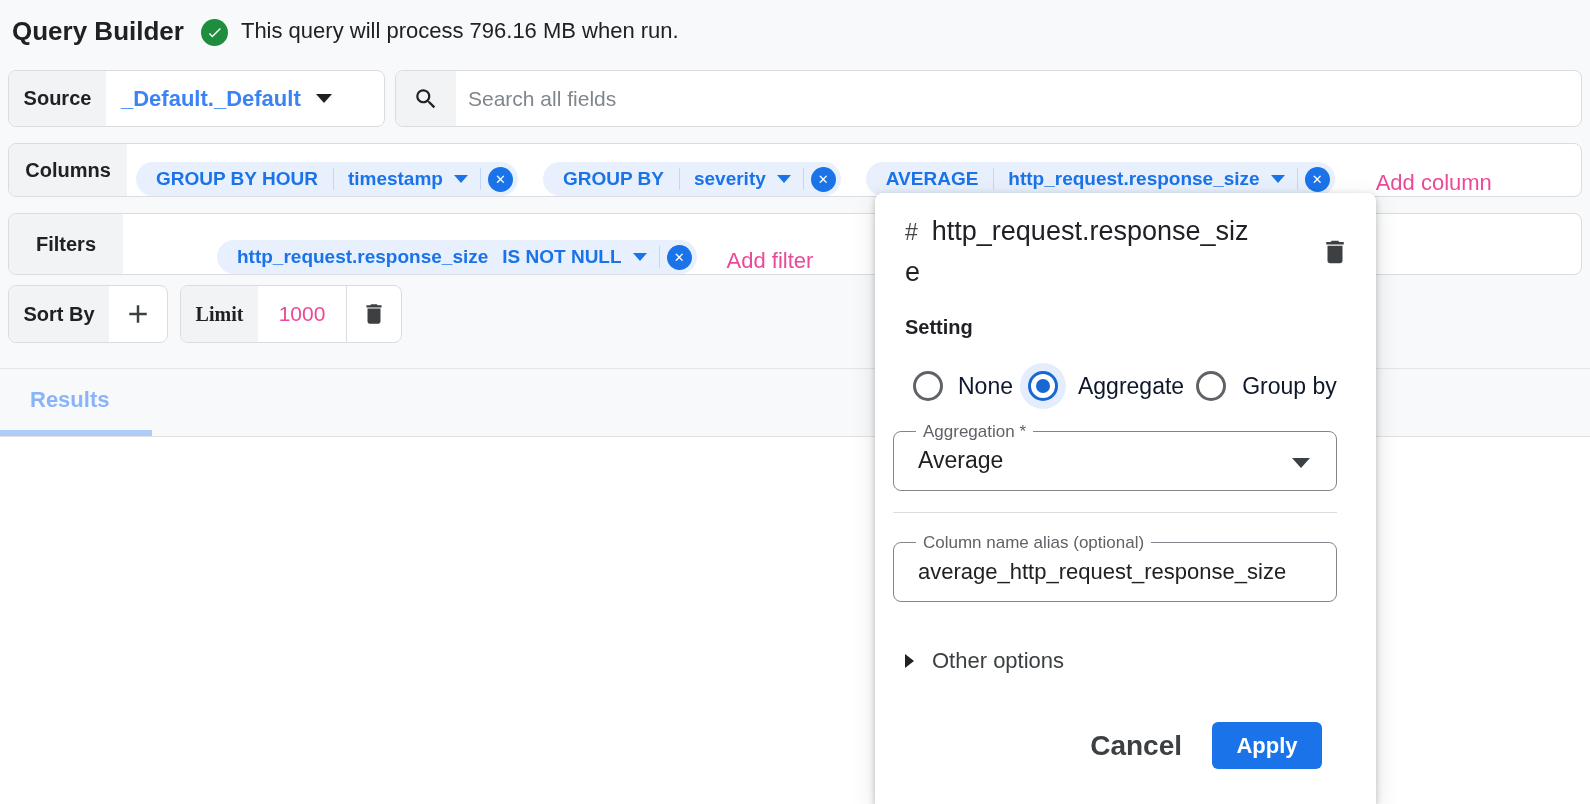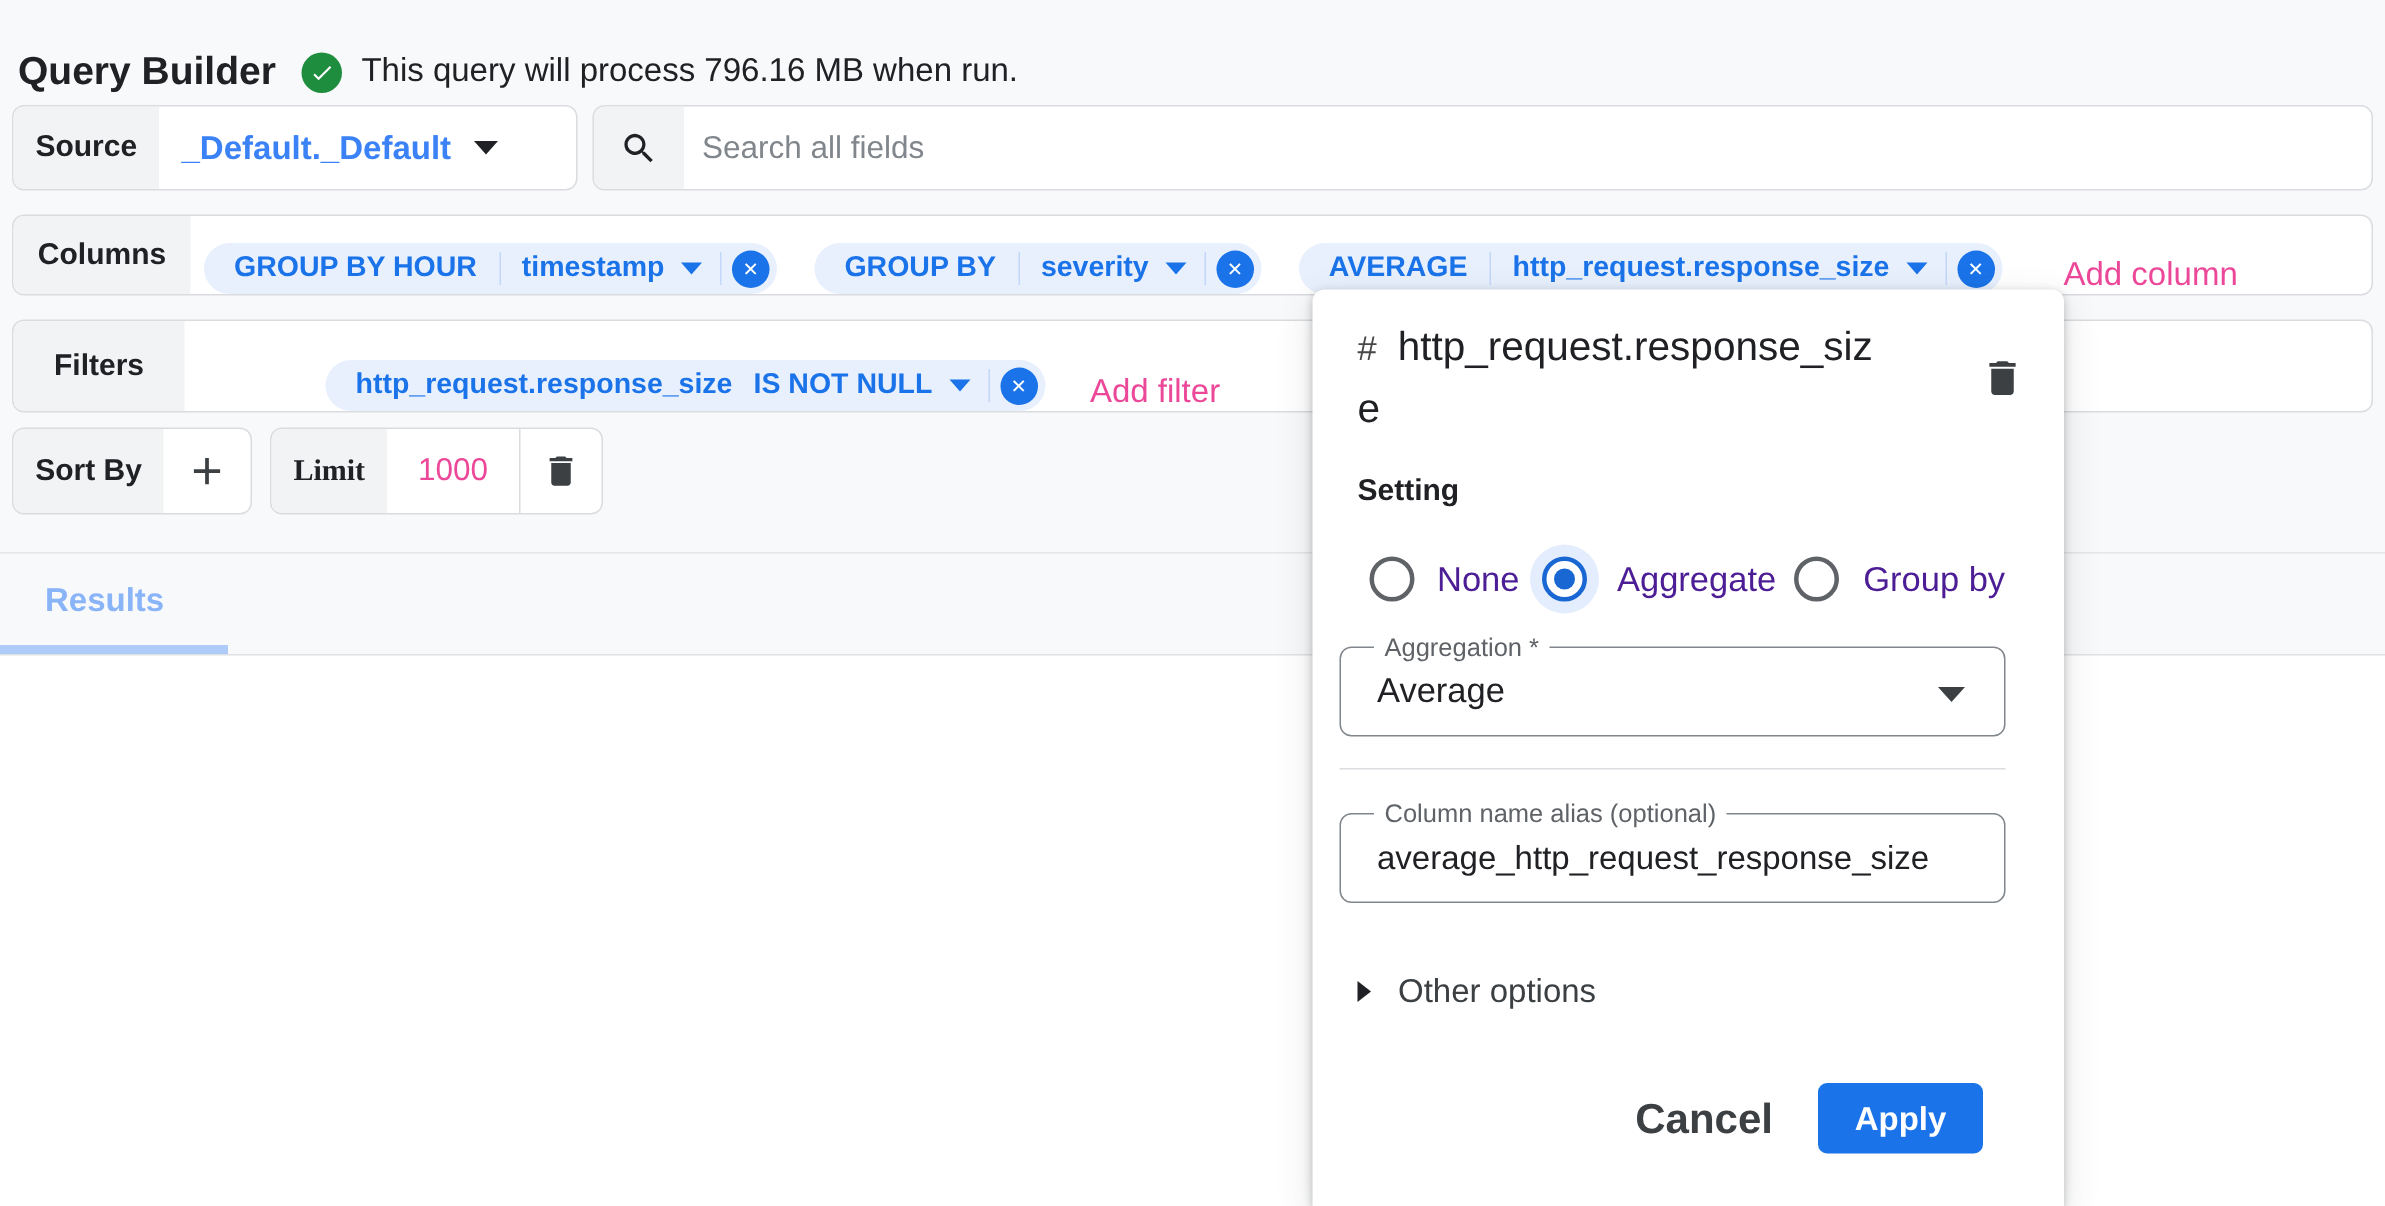--- a/index.html
+++ b/index.html
@@ -6,21 +6,21 @@
   body{
     width:1590px;height:804px;overflow:hidden;
     font-family:"Liberation Sans","DejaVu Sans",sans-serif;
     color:#202124;background:#f8f9fa;
   }
   .stage{position:relative;width:1590px;height:804px;background:#f8f9fa;}
   .abs{position:absolute;}
   .results-area{position:absolute;left:0;top:437px;right:0;bottom:0;background:#ffffff;}
 
   
-  .app-header{left:12px;top:0;height:62px;display:flex;align-items:center;margin-top:16px;}
+  .app-header{left:12px;top:0;height:62px;display:flex;align-items:center;}
   .page-title{font-size:26px;font-weight:700;color:#202124;}
   .check-icon{width:27px;height:27px;border-radius:50%;background:#1e8e3e;
     margin:2px 13px 0 17px;display:flex;align-items:center;justify-content:center;flex:none;}
   .check-icon svg{display:block;}
   .status-message{font-size:22px;color:#202124;}
 
   
   .qrow{position:absolute;background:#fff;border:1px solid #dadce0;border-radius:8px;
     display:flex;align-items:stretch;box-sizing:border-box;overflow:hidden;}
   .row-label{background:#f1f3f4;display:flex;align-items:center;justify-content:center;
@@ -92,21 +92,21 @@
   .radio-row{margin:32px 0 0 38px;display:flex;align-items:center;white-space:nowrap;}
   .radio-item{display:flex;align-items:center;cursor:pointer;}
   .radio-wrap{position:relative;width:30px;height:30px;flex:none;}
   .radio-ring{position:relative;z-index:1;width:30px;height:30px;border-radius:50%;
     border:3px solid #5f6368;box-sizing:border-box;background:#fff;display:block;}
   .radio-item.selected .radio-wrap::before{content:"";position:absolute;left:-8px;top:-8px;
     width:46px;height:46px;border-radius:50%;background:#e3edfd;}
   .radio-item.selected .radio-ring{border-color:#1967d2;}
   .radio-item.selected .radio-ring::after{content:"";position:absolute;left:50%;top:50%;
     width:14px;height:14px;margin:-7px 0 0 -7px;border-radius:50%;background:#1967d2;}
-  .radio-label{font-size:23px;color:#4c1d95;margin-left:15px;}
+  .radio-label{font-size:23px;color:#0f172a;margin-left:15px;}
   .ri-agg{margin-left:15px;}  .ri-agg .radio-label{margin-left:20px;}
   .ri-grp{margin-left:12px;}  .ri-grp .radio-label{margin-left:16px;}
 
   .field-box{position:relative;margin:30px 0 0 18px;width:444px;height:60px;
     border:1px solid #80868b;border-radius:8px;box-sizing:border-box;background:#fff;}
   .float-label{position:absolute;top:-10px;left:22px;background:#fff;padding:0 7px;
     font-size:17px;color:#5f6368;white-space:nowrap;}
   .field-value{margin:15px 0 0 24px;font-size:23px;color:#202124;}
   .select-caret{position:absolute;right:26px;top:26px;width:0;height:0;
     border-left:9px solid transparent;border-right:9px solid transparent;border-top:10px solid #3c4043;}

